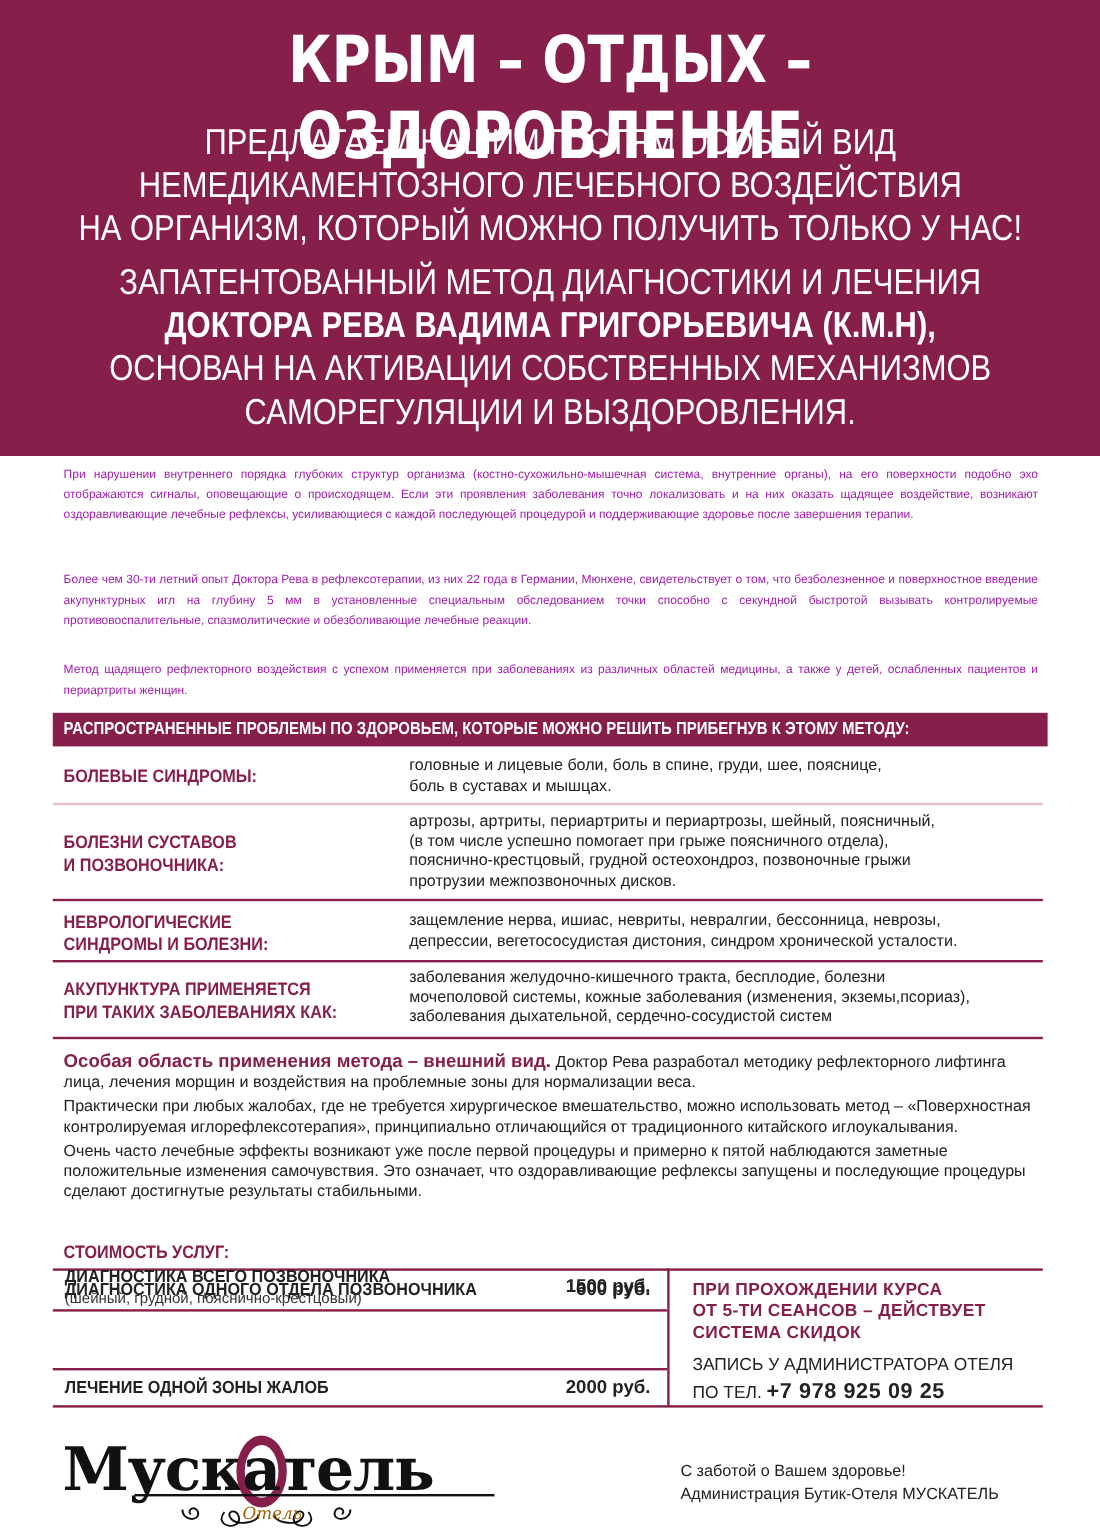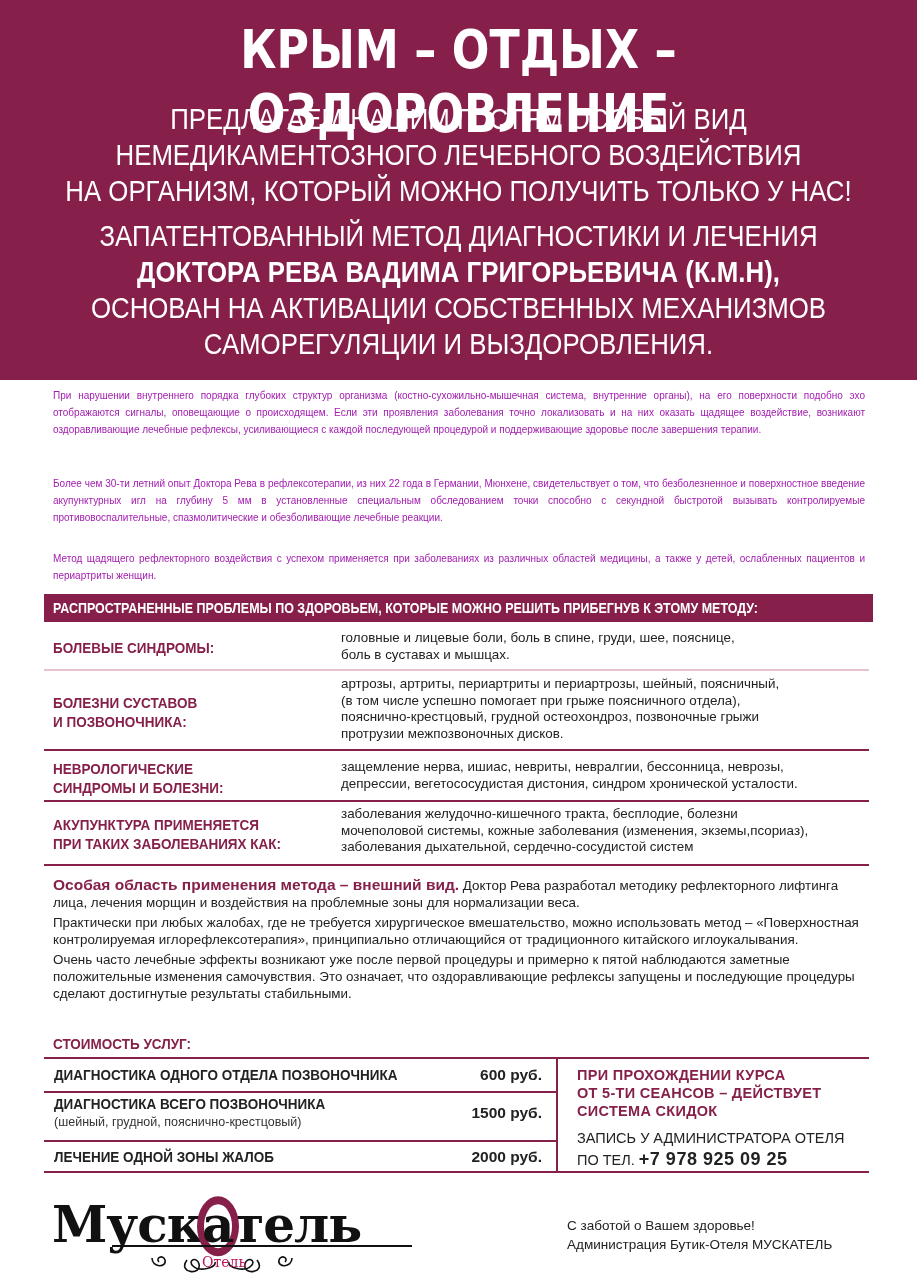--- a/index.html
+++ b/index.html
@@ -98,21 +98,21 @@
     border: 2px solid #86204a;
   }
   .logo-oval-inner {
     position: absolute; left: 50%; top: 50%; width: 28px; height: 44px;
     transform: translate(-50%, -50%); border-radius: 50%; background: #ffffff;
   }
   .logo-word .a-letter { position: relative; z-index: 2; }
   .logo-underline { position: absolute; left: 60px; top: 49px; width: 300px; height: 1.5px; background: #111; }
   .logo-sub {
     position: absolute; left: 150px; top: 58px; font-family: "DejaVu Serif", serif;
-    font-size: 14px; color: #be185d;
+    font-style: italic; font-size: 14px; color: #a16207;
   }
   .logo-swirl { position: absolute; top: 52px; }
 
   .signoff {
     position: absolute; left: 567px; top: 1216px; font-size: 13.5px; line-height: 19px; color: #222;
   }
 </style>
 </head>
 <body>
 
@@ -198,21 +198,21 @@
 <div class="price-title">СТОИМОСТЬ УСЛУГ:</div>
 <div class="price-top-line"></div>
 <div class="price-vline"></div>
 
 <div class="price-row" style="top:1059px;height:32px;">
   <div class="price-name" style="top:8px;">ДИАГНОСТИКА ОДНОГО ОТДЕЛА ПОЗВОНОЧНИКА</div>
   <div class="price-val" style="top:7px;">600 руб.</div>
 </div>
 <div class="price-row-line" style="top:1091px;"></div>
 
-<div class="price-row" style="top:1090px;height:47px;">
+<div class="price-row" style="top:1050px;height:47px;">
   <div class="price-name" style="top:6px;">ДИАГНОСТИКА ВСЕГО ПОЗВОНОЧНИКА</div>
   <div class="price-note" style="top:25px;">(шейный, грудной, пояснично-крестцовый)</div>
   <div class="price-val" style="top:14px;">1500 руб.</div>
 </div>
 <div class="price-row-line" style="top:1140px;"></div>
 
 <div class="price-row" style="top:1142px;height:29px;">
   <div class="price-name" style="top:7px;">ЛЕЧЕНИЕ ОДНОЙ ЗОНЫ ЖАЛОБ</div>
   <div class="price-val" style="top:6px;">2000 руб.</div>
 </div>

